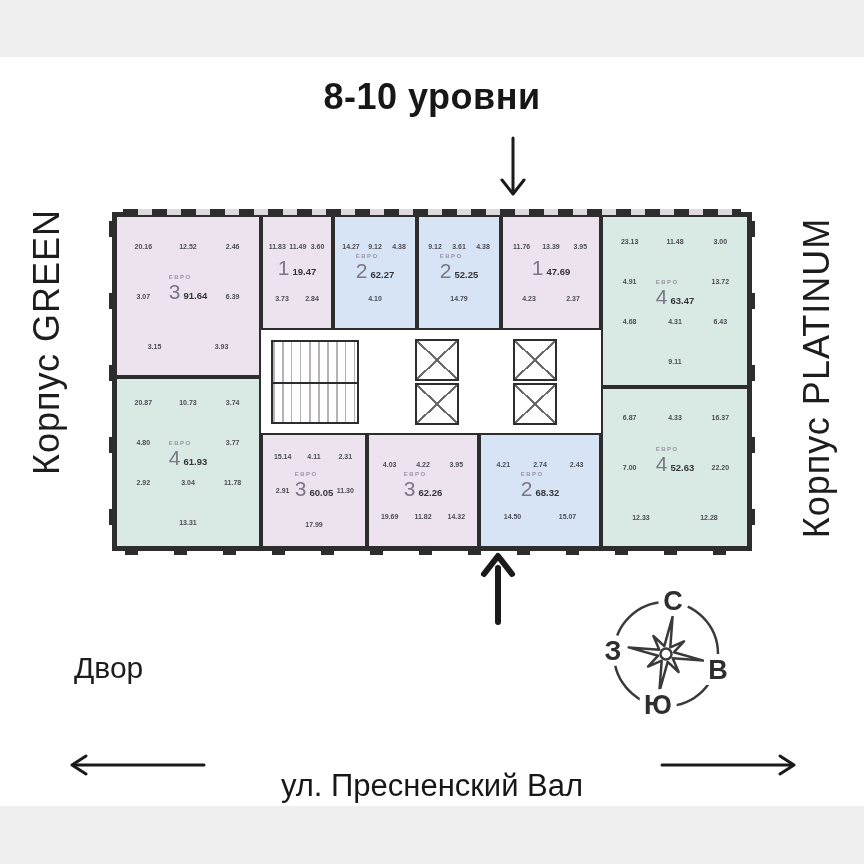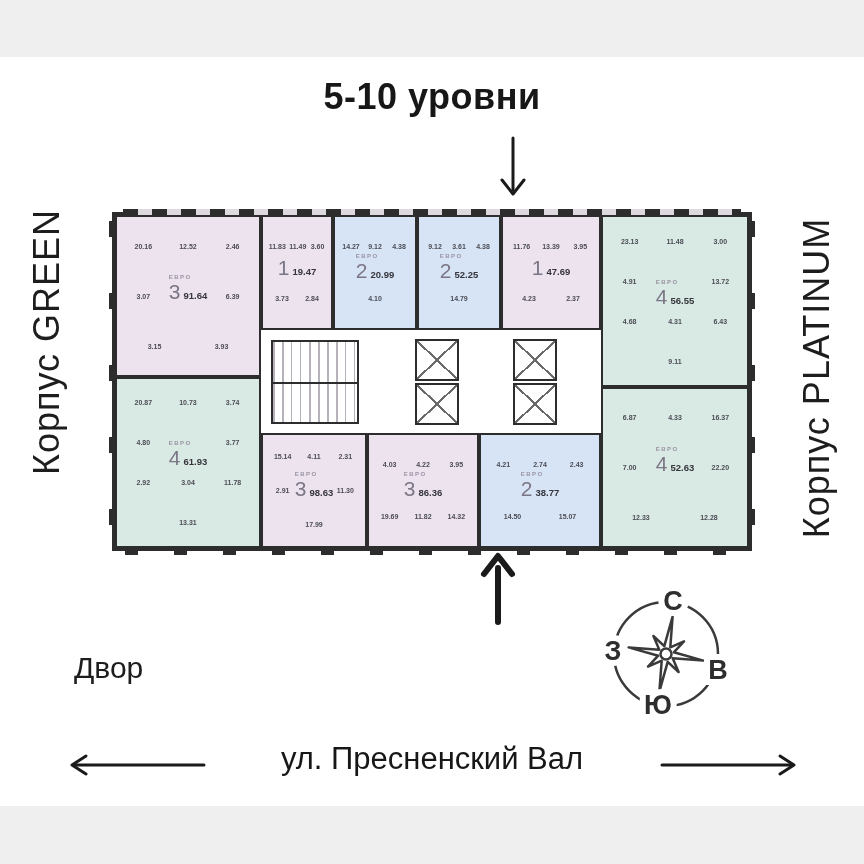--- a/index.html
+++ b/index.html
@@ -44,35 +44,35 @@
   .core{position:absolute;border:2px solid var(--wall);background:#fff;box-sizing:border-box;}
   .stairs{left:156px;top:125px;width:88px;height:84px;
           background:repeating-linear-gradient(90deg,#b7b1bb 0 1.5px,transparent 1.5px 9px);}
   .stairs::before{content:"";position:absolute;left:0;right:0;top:50%;height:2px;background:var(--wall);}
   .lift{width:44px;height:42px;
     background:
       linear-gradient(to top right,transparent calc(50% - 1px),#6a6a6a calc(50% - 1px) calc(50% + 1px),transparent calc(50% + 1px)),
       linear-gradient(to bottom right,transparent calc(50% - 1px),#6a6a6a calc(50% - 1px) calc(50% + 1px),transparent calc(50% + 1px));}
 
   .courtyard{position:absolute;left:74px;top:651px;font-size:30px;font-weight:500;color:#1d1d1d;}
-  .street{position:absolute;left:0;top:741px;width:864px;text-align:center;
+  .street{position:absolute;left:0;top:768px;width:864px;text-align:center;
           font-size:31px;font-weight:500;color:#171717;}
 
   .compass{position:absolute;left:596px;top:580px;}
   .compass text{font-size:27px;font-weight:700;fill:#2e2e2e;paint-order:stroke;stroke:#ffffff;stroke-width:12px;}
   .compass .ring{fill:none;stroke:#3a3a3a;stroke-width:2.5px;}
   .compass .star{fill:#ffffff;stroke:#3a3a3a;stroke-width:2.5px;stroke-linejoin:round;}
 </style>
 </head>
 <body>
 
 <div class="band top"></div>
 <div class="band bottom"></div>
 
-<div class="title">5-10 уровни</div>
+<div class="title">8-10 уровни</div>
 
 <svg class="arrow-svg" style="left:497px;top:136px;" width="32" height="64" viewBox="0 0 32 64">
   <line x1="16" y1="2" x2="16" y2="54" stroke-width="3"></line>
   <polyline points="5,44 16,58 27,44" stroke-width="3"></polyline>
 </svg>
 
 <div class="vlabel" style="left:47px;top:342px;">Корпус GREEN</div>
 <div class="vlabel" style="left:817px;top:378px;">Корпус PLATINUM</div>
 
 <div class="plan">
@@ -124,21 +124,21 @@
       <div class="rooms">
         <span class="rm">14.27</span>
         <span class="rm">9.12</span>
         <span class="rm">4.38</span>
         <span class="rm">4.10</span>
       </div>
       <div class="ulabel" style="background:#d6e4f6;">
         <div class="euro">ЕВРО</div>
         <div class="trow">
           <span class="digit">2</span>
-          <span class="area">20.99</span>
+          <span class="area">62.27</span>
         </div>
       </div>
     </div>
     <div class="unit" style="left: 302px; top: 0px; width: 84px; height: 115px; background: rgb(214, 228, 246);">
       <div class="rooms">
         <span class="rm">9.12</span>
         <span class="rm">3.61</span>
         <span class="rm">4.38</span>
         <span class="rm">14.79</span>
       </div>
@@ -175,21 +175,21 @@
         <span class="rm">13.72</span>
         <span class="rm">4.68</span>
         <span class="rm">4.31</span>
         <span class="rm">6.43</span>
         <span class="rm">9.11</span>
       </div>
       <div class="ulabel" style="background:#d9e9e4;">
         <div class="euro">ЕВРО</div>
         <div class="trow">
           <span class="digit">4</span>
-          <span class="area">56.55</span>
+          <span class="area">63.47</span>
         </div>
       </div>
     </div>
     <div class="unit" style="left: 0px; top: 162px; width: 146px; height: 171px; background: rgb(217, 233, 228);">
       <div class="rooms">
         <span class="rm">20.87</span>
         <span class="rm">10.73</span>
         <span class="rm">3.74</span>
         <span class="rm">4.80</span>
         <span class="rm">4.39</span>
@@ -214,54 +214,54 @@
         <span class="rm">2.31</span>
         <span class="rm">2.91</span>
         <span class="rm">6.29</span>
         <span class="rm">11.30</span>
         <span class="rm">17.99</span>
       </div>
       <div class="ulabel" style="background:#ece3ee;">
         <div class="euro">ЕВРО</div>
         <div class="trow">
           <span class="digit">3</span>
-          <span class="area">98.63</span>
+          <span class="area">60.05</span>
         </div>
       </div>
     </div>
     <div class="unit" style="left: 252px; top: 218px; width: 112px; height: 115px; background: rgb(236, 227, 238);">
       <div class="rooms">
         <span class="rm">4.03</span>
         <span class="rm">4.22</span>
         <span class="rm">3.95</span>
         <span class="rm">19.69</span>
         <span class="rm">11.82</span>
         <span class="rm">14.32</span>
       </div>
       <div class="ulabel" style="background:#ece3ee;">
         <div class="euro">ЕВРО</div>
         <div class="trow">
           <span class="digit">3</span>
-          <span class="area">86.36</span>
+          <span class="area">62.26</span>
         </div>
       </div>
     </div>
     <div class="unit" style="left: 364px; top: 218px; width: 122px; height: 115px; background: rgb(214, 228, 246);">
       <div class="rooms">
         <span class="rm">4.21</span>
         <span class="rm">2.74</span>
         <span class="rm">2.43</span>
         <span class="rm">14.50</span>
         <span class="rm">15.07</span>
       </div>
       <div class="ulabel" style="background:#d6e4f6;">
         <div class="euro">ЕВРО</div>
         <div class="trow">
           <span class="digit">2</span>
-          <span class="area">38.77</span>
+          <span class="area">68.32</span>
         </div>
       </div>
     </div>
     <div class="unit" style="left: 486px; top: 172px; width: 148px; height: 161px; background: rgb(217, 233, 228);">
       <div class="rooms">
         <span class="rm">6.87</span>
         <span class="rm">4.33</span>
         <span class="rm">16.37</span>
         <span class="rm">7.00</span>
         <span class="rm">3.57</span>

